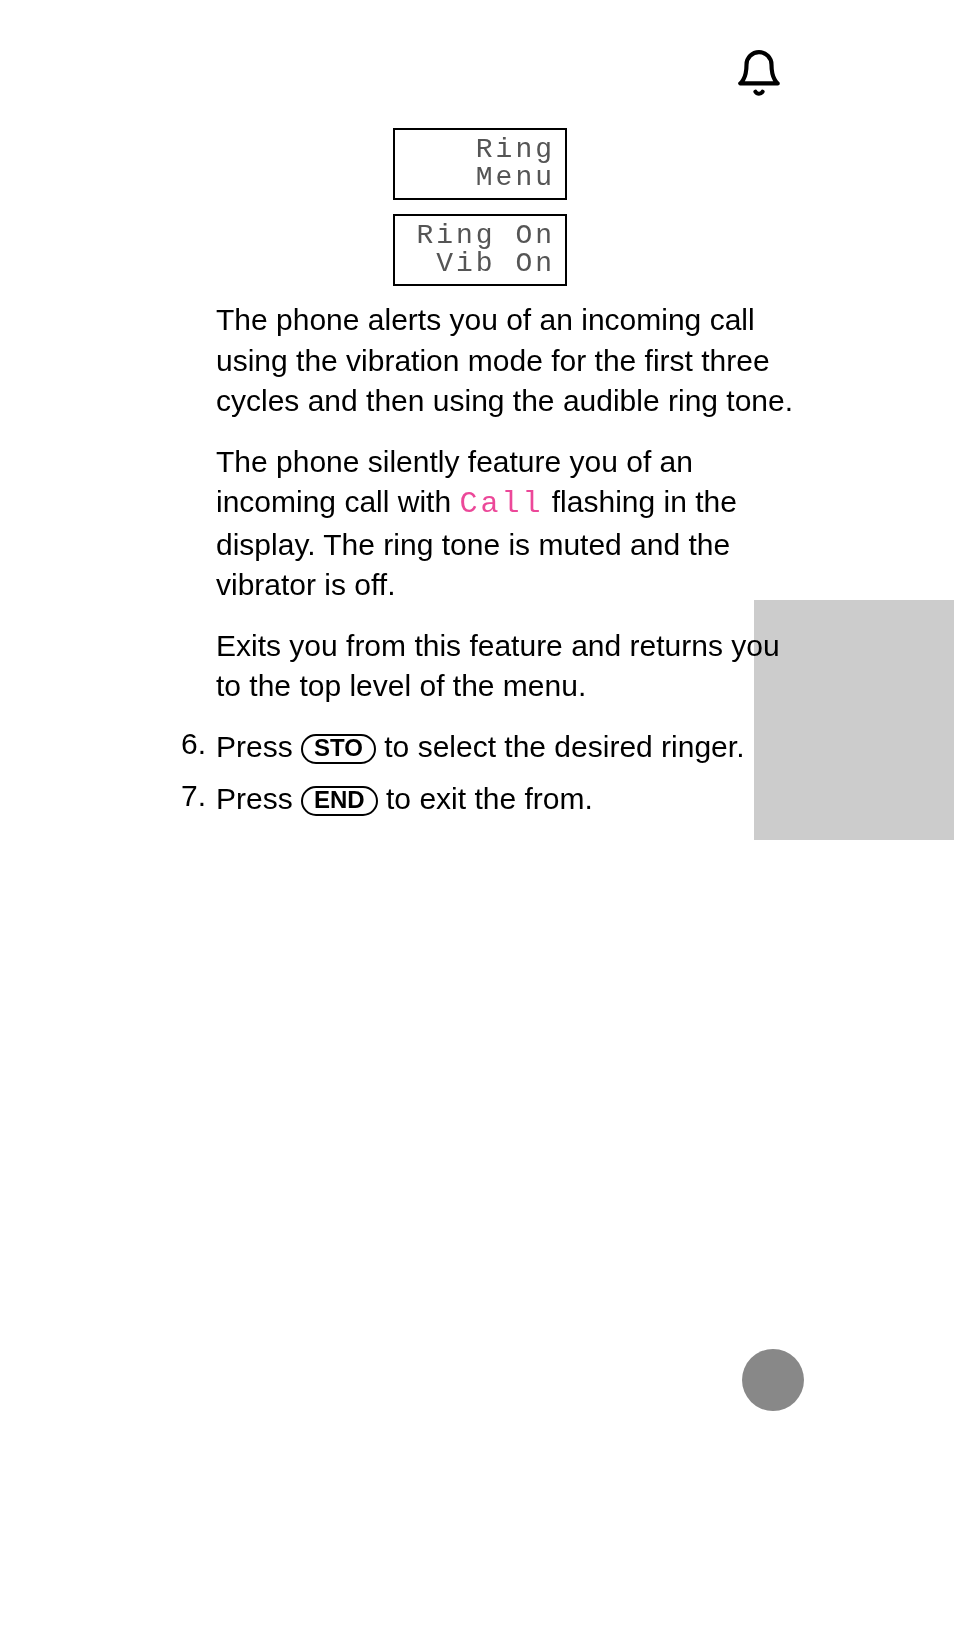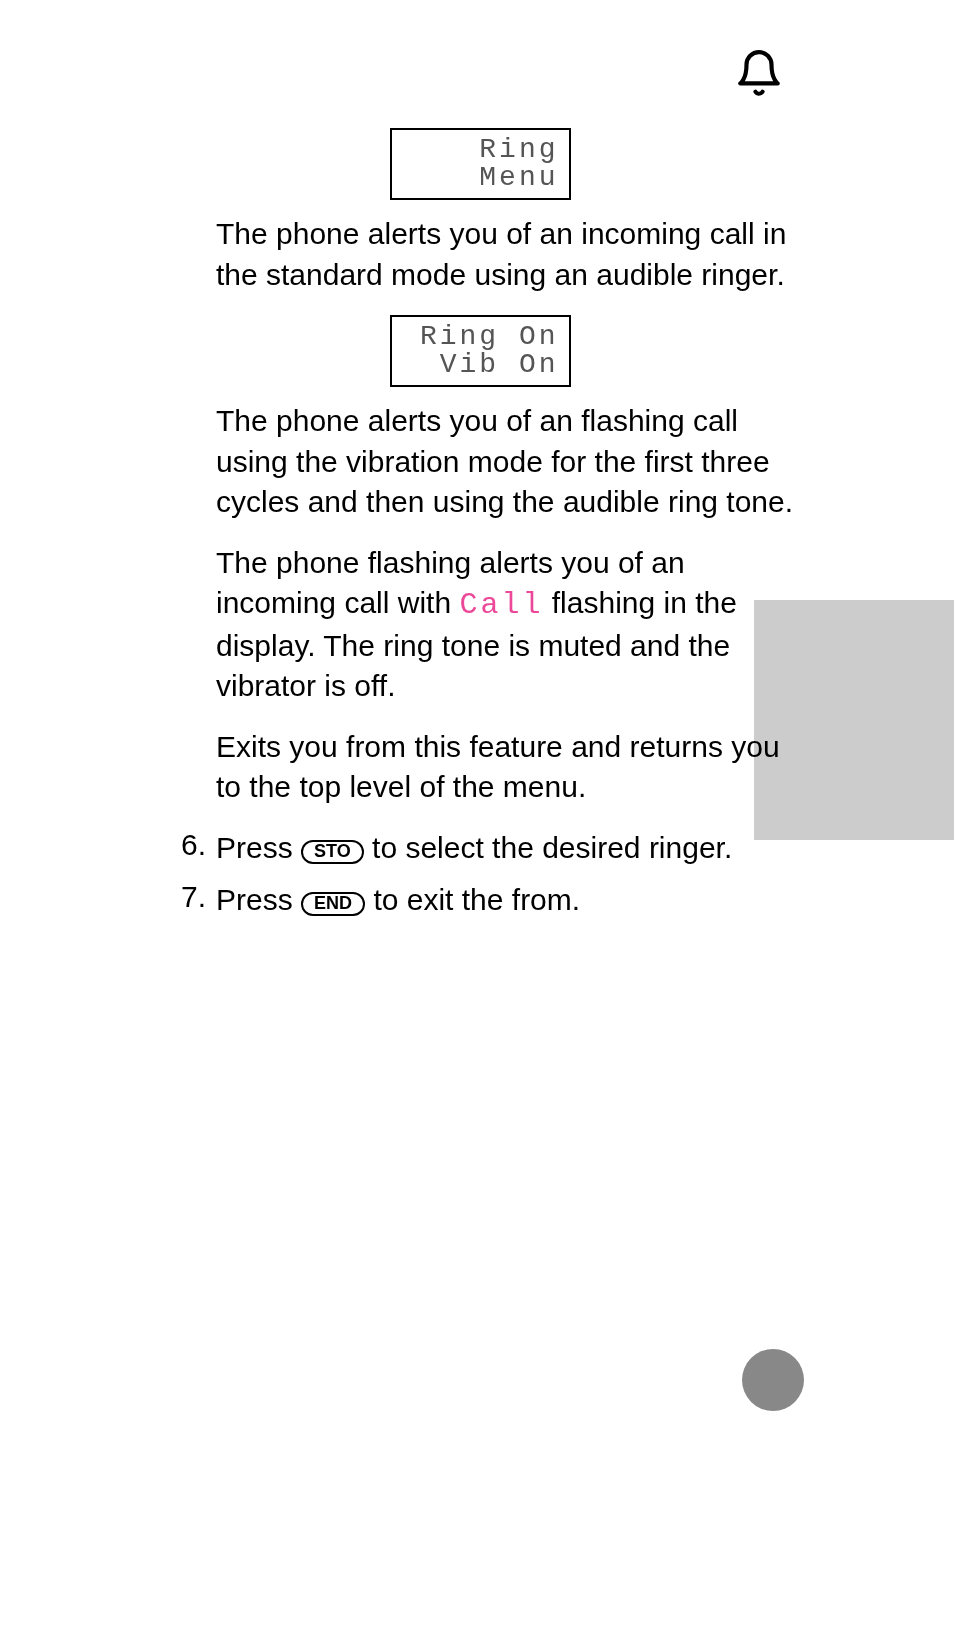--- a/index.html
+++ b/index.html
@@ -32,21 +32,21 @@
     position: absolute;
     top: 120px;
     left: 160px;
     width: 640px;
   }
 
   .lcd {
     border: 2px solid #000;
     width: 150px;
     margin: 8px auto 14px auto;
-    padding: 6px 10px 6px 17px;
+    padding: 6px 10px 6px 10px;
     font-family: "Courier New", monospace;
     font-size: 28px;
     line-height: 1.0;
     letter-spacing: 3px;
     text-align: right;
     color: #555;
   }
 
   .desc {
     font-size: 30px;
@@ -77,21 +77,21 @@
     line-height: 1.35;
   }
 
   .keycap {
     display: inline-block;
     border: 2.5px solid #000;
     border-radius: 18px;
     padding: 0px 11px 2px 11px;
     font-weight: bold;
     font-family: Arial, Helvetica, sans-serif;
-    font-size: 18px;
+    font-size: 24px;
     line-height: 1;
     vertical-align: 1px;
     text-align: right;
   }
 
   .page-dot {
     position: absolute;
     right: 150px;
     bottom: 225px;
     width: 62px;
@@ -111,30 +111,29 @@
 </div>
 
 <div class="side-tab"></div>
 
 <div class="content">
 
   <div class="lcd">
     <div>Ring</div>
     <div>Menu</div>
   </div>
-  <p class="desc">The phone alerts you of an incoming call in the standard mode using an audible ringer.</p>
 
   <div class="lcd">
     <div>Ring On</div>
     <div>Vib On</div>
   </div>
-  <p class="desc">The phone alerts you of an flashing call using the vibration mode for the first three cycles and then using the audible ring tone.</p>
+  <p class="desc">The phone alerts you of an incoming call using the vibration mode for the first three cycles and then using the audible ring tone.</p>
 
   <p class="desc">
-    <span>The phone flashing alerts you of an incoming call with </span><span class="inline-lcd">Call</span><span> flashing in the display. The ring tone is muted and the vibrator is off.</span>
+    <span>The phone silently feature you of an incoming call with </span><span class="inline-lcd">Call</span><span> flashing in the display. The ring tone is muted and the vibrator is off.</span>
   </p>
 
   <p class="desc">Exits you from this feature and returns you to the top level of the menu.</p>
 
   <div class="step-row">
     <div class="step-num">6.</div>
     <div class="step-text">
       <span>Press </span><span class="keycap">STO</span><span> to select the desired ringer.</span>
     </div>
   </div>

